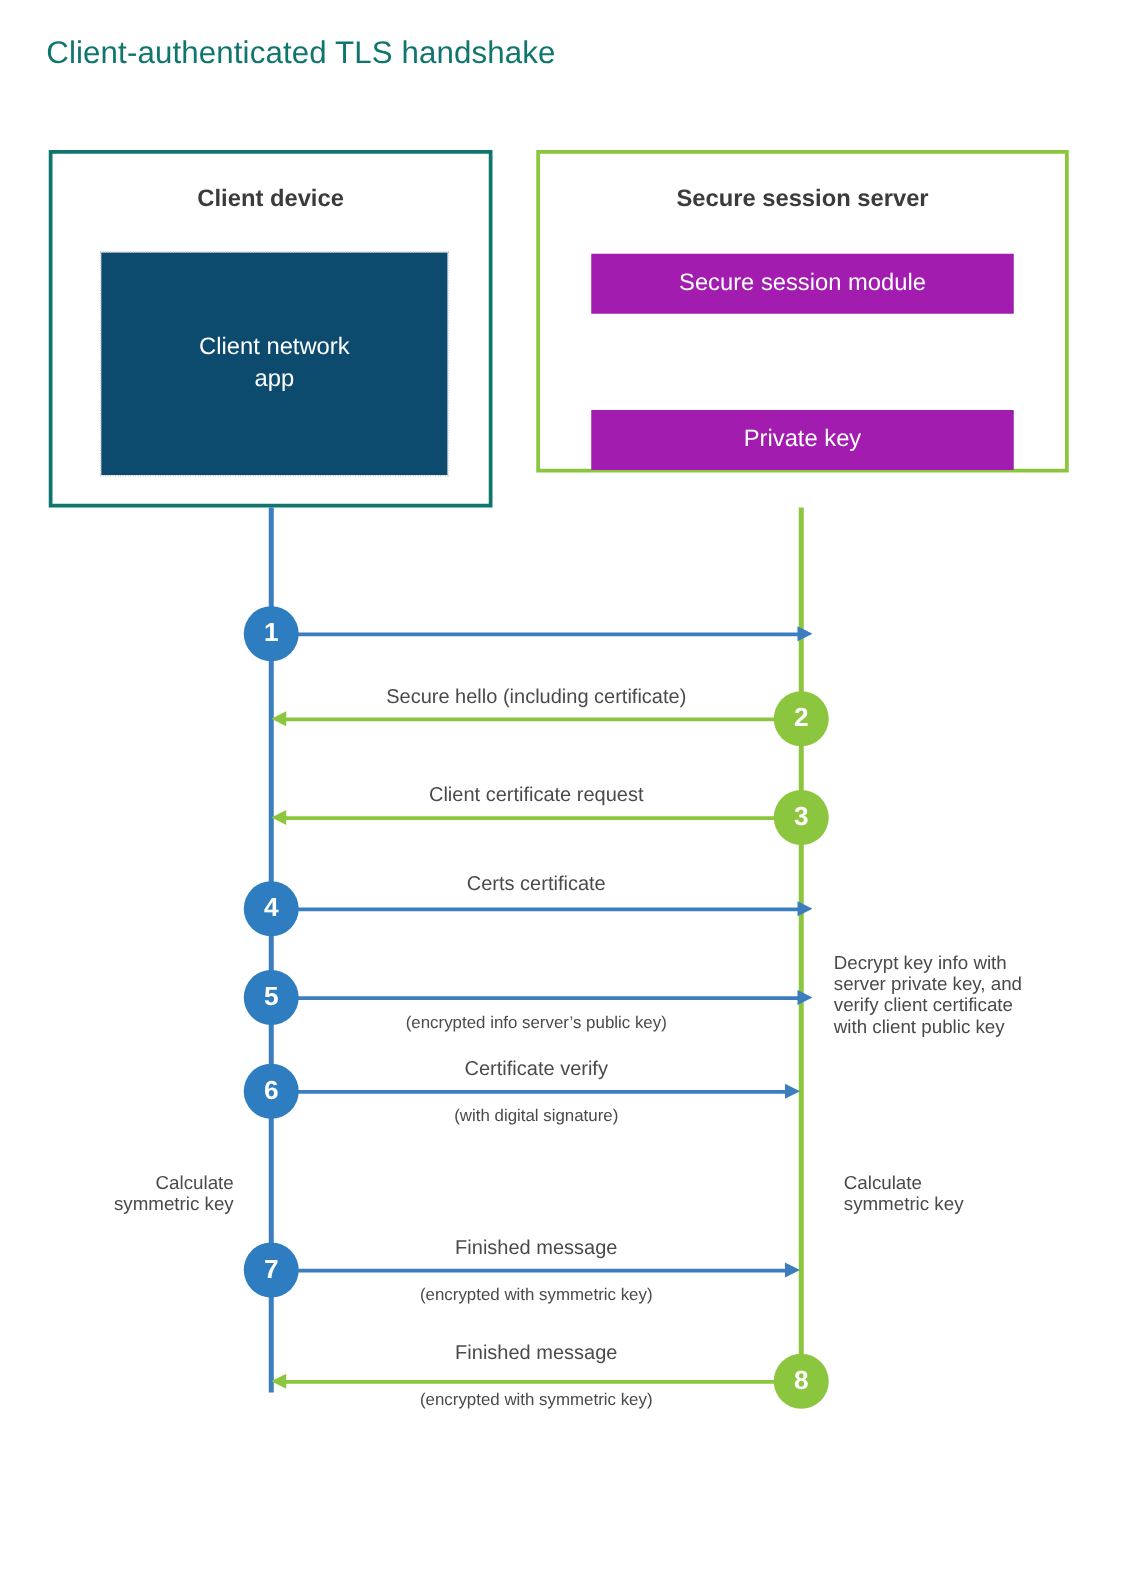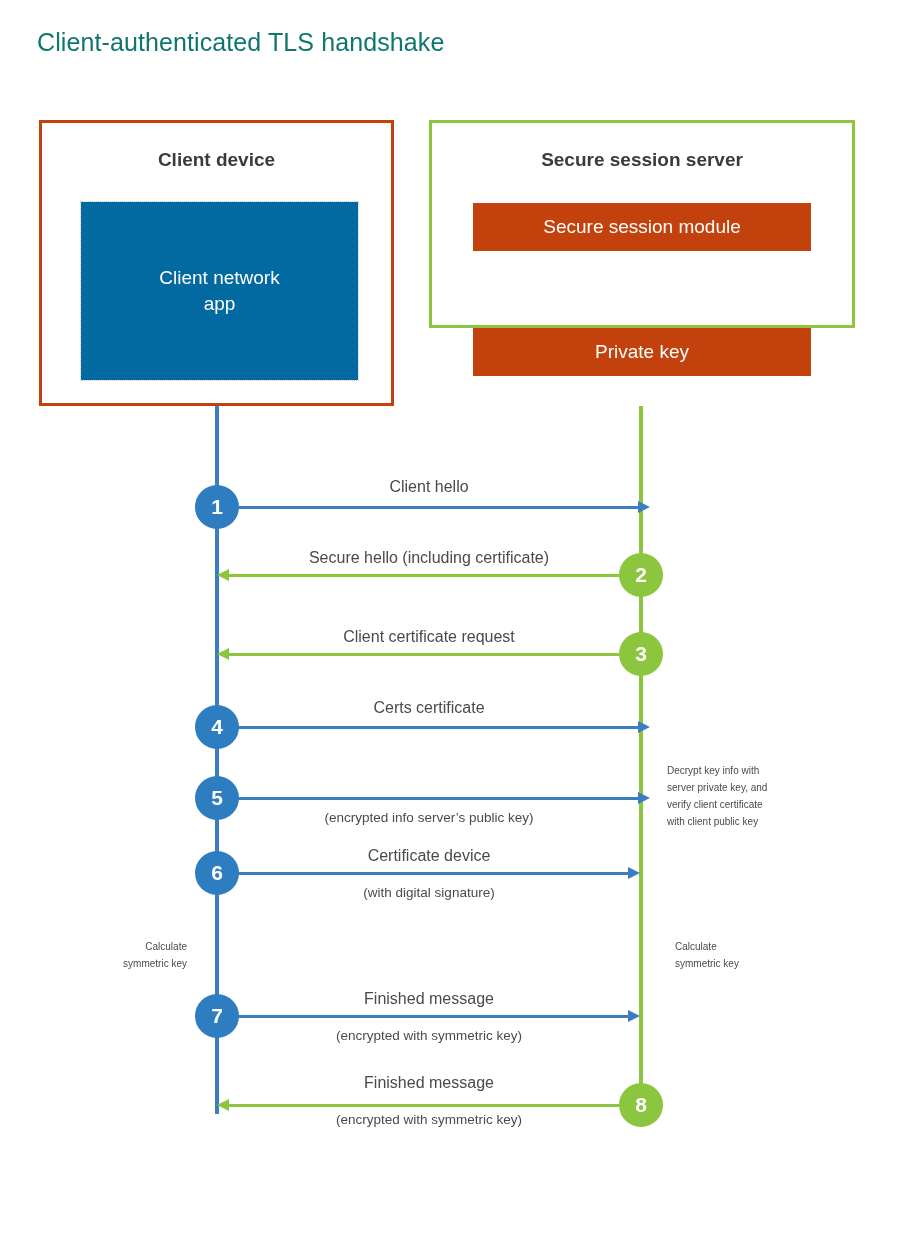--- a/index.html
+++ b/index.html
@@ -7,32 +7,32 @@
        font-family:"Liberation Sans","DejaVu Sans",sans-serif;
        -webkit-font-smoothing:antialiased;}
   #canvas{position:absolute;left:0;top:0;width:900px;height:1256px;}
 
   
   .title{position:absolute;left:37px;top:28px;font-size:25px;font-weight:400;
          color:#0f766e;letter-spacing:.1px;white-space:nowrap;}
 
   
   .entity{position:absolute;background:#fff;box-sizing:border-box;}
-  .entity.client{left:39px;top:120px;width:355px;height:286px;border:3px solid #c2410c;}
-  .entity.server{left:429px;top:120px;width:426px;height:208px;border:3px solid #8cc63f;}
+  .entity.client{left:39px;top:120px;width:355px;height:286px;border:3px solid #0f766e;}
+  .entity.server{left:429px;top:120px;width:426px;height:258px;border:3px solid #8cc63f;}
   .entity-title{position:absolute;left:0;right:0;top:26px;text-align:center;
                 font-size:19px;font-weight:700;color:#3b3b3b;}
 
   
   .app-block{position:absolute;left:39px;top:79px;width:277px;height:178px;
-             background:#0369a1;outline:1px dotted #c9c9c9;}
+             background:#0c4a6e;outline:1px dotted #c9c9c9;}
   .app-label{position:absolute;left:0;right:0;top:50%;transform:translateY(-50%);
              text-align:center;color:#ffffff;font-size:19px;line-height:26px;}
 
-  .srv-block{position:absolute;left:41px;width:338px;height:48px;background:#c2410c;}
+  .srv-block{position:absolute;left:41px;width:338px;height:48px;background:#a21caf;}
   .srv-block .srv-label{position:absolute;left:0;right:0;top:50%;
              transform:translateY(-50%);text-align:center;color:#ffffff;font-size:19px;}
 
   
   .lifeline{position:absolute;width:4px;}
   .lifeline.blue{left:215px;background:#3b7dbf;}
   .lifeline.green{left:639px;background:#8cc63f;}
 
   
   .badge{position:absolute;width:44px;height:44px;border-radius:50%;
@@ -48,21 +48,21 @@
   .arrow .head{position:absolute;top:-5px;width:0;height:0;
                border-top:6.5px solid transparent;border-bottom:6.5px solid transparent;}
   .arrow.blue.to-right .head{right:-11px;border-left:12px solid #3b7dbf;}
   .arrow.green.to-left  .head{left:-11px;border-right:12px solid #8cc63f;}
 
   
   .msg{position:absolute;text-align:center;color:#4a4a4a;font-size:16px;white-space:nowrap;}
   .sub{position:absolute;text-align:center;color:#4a4a4a;font-size:13.5px;white-space:nowrap;}
 
   
-  .note{position:absolute;color:#4a4a4a;font-size:10px;line-height:17px;}
+  .note{position:absolute;color:#4a4a4a;font-size:15px;line-height:17px;}
   .note.left{text-align:right;}
   .note.right{text-align:left;}
 </style>
 </head>
 <body>
 
 <div id="canvas">
 
   <div class="title">Client-authenticated TLS handshake</div>
 
@@ -82,21 +82,20 @@
       <div class="srv-label">Secure session module</div>
     </div>
     <div class="srv-block" style="top:205px">
       <div class="srv-label">Private key</div>
     </div>
   </div>
 
   <div class="lifeline blue" style="top:406px;height:1117px;max-height:708px"></div>
   <div class="lifeline green" style="top:406px;height:700px"></div>
 
-  <div class="msg" style="left:217px;width:424px;top:478px">Client hello</div>
   <div class="arrow blue to-right" style="left:217px;width:422px;top:506px">
       <i class="head"></i>
     </div>
   <div class="badge blue" style="top:485px">1</div>
 
   <div class="msg" style="left:217px;width:424px;top:549px">Secure hello (including certificate)</div>
   <div class="arrow green to-left" style="left:228px;width:413px;top:574px">
       <i class="head"></i>
     </div>
   <div class="badge green" style="top:553px">2</div>
@@ -112,21 +111,21 @@
       <i class="head"></i>
     </div>
   <div class="badge blue" style="top:705px">4</div>
 
   <div class="arrow blue to-right" style="left:217px;width:422px;top:797px">
       <i class="head"></i>
     </div>
   <div class="sub" style="left:217px;width:424px;top:810px">(encrypted info server’s public key)</div>
   <div class="badge blue" style="top:776px">5</div>
 
-  <div class="msg" style="left:217px;width:424px;top:847px">Certificate device</div>
+  <div class="msg" style="left:217px;width:424px;top:847px">Certificate verify</div>
   <div class="arrow blue to-right" style="left:217px;width:412px;top:872px">
       <i class="head"></i>
     </div>
   <div class="sub" style="left:217px;width:424px;top:885px">(with digital signature)</div>
   <div class="badge blue" style="top:851px">6</div>
 
   <div class="msg" style="left:217px;width:424px;top:990px">Finished message</div>
   <div class="arrow blue to-right" style="left:217px;width:412px;top:1015px">
       <i class="head"></i>
     </div>

